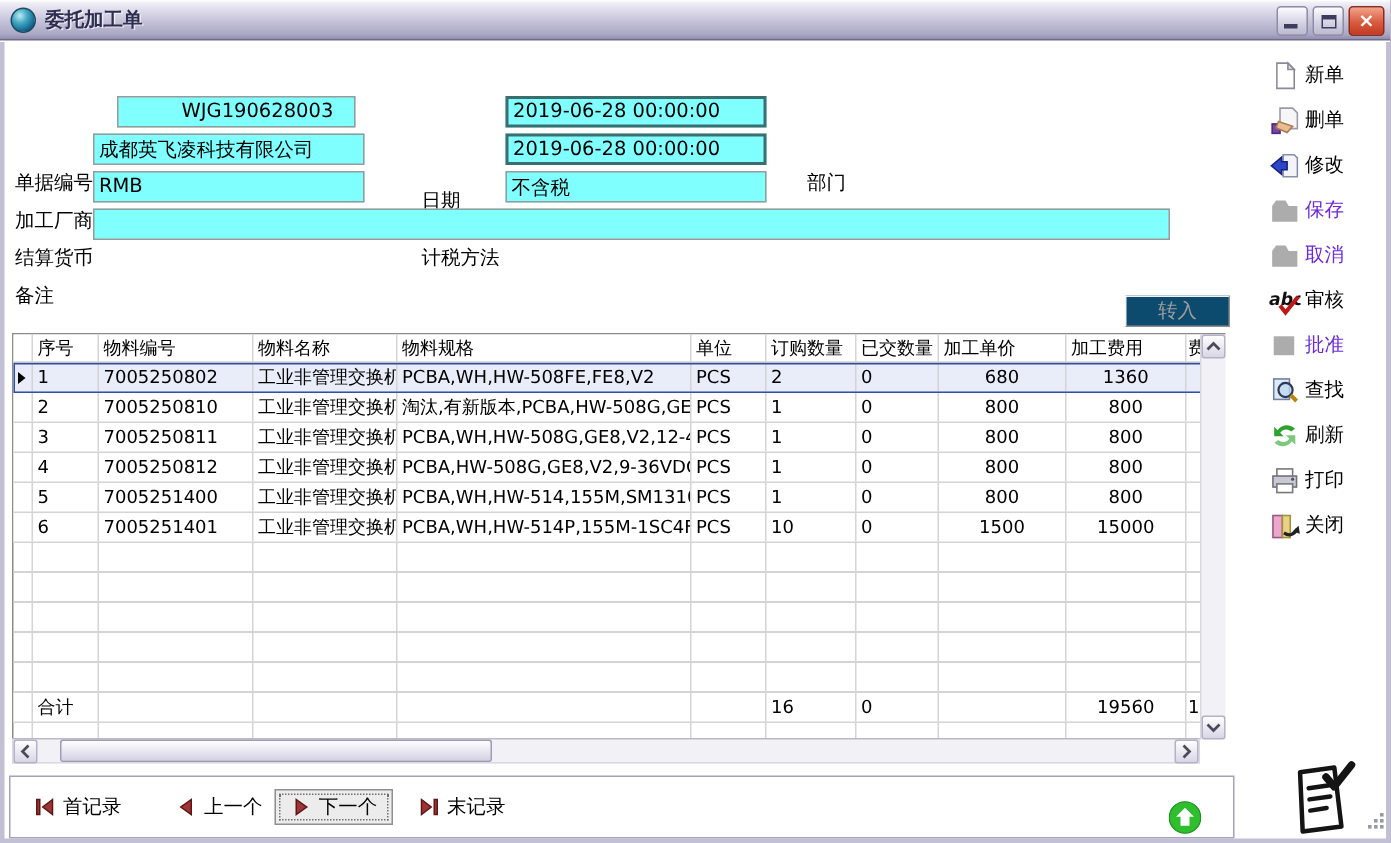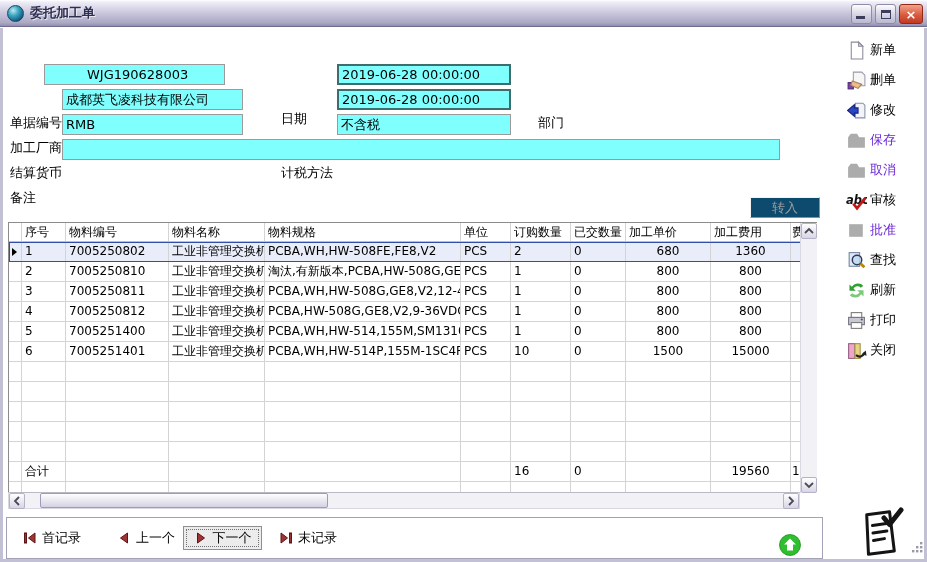--- a/index.html
+++ b/index.html
@@ -113,26 +113,26 @@
       <div class="wbtn close">
           <span class="g-x">×</span>
         </div>
     </div>
   </div>
 
   <div class="flabel" style="left:10px;top:64px;">单据编号</div>
   <div class="flabel" style="left:10px;top:89px;">加工厂商</div>
   <div class="flabel" style="left:10px;top:114px;">结算货币</div>
   <div class="flabel" style="left:10px;top:139px;">备注</div>
-  <div class="flabel" style="left:281px;top:60px;text-align:center;">日期</div>
+  <div class="flabel" style="left:281px;top:76px;text-align:center;">日期</div>
   <div class="flabel" style="left:281px;top:89px;">交货日期</div>
   <div class="flabel" style="left:281px;top:114px;">计税方法</div>
   <div class="flabel" style="left:538px;top:64px;">部门</div>
 
-  <input class="field" style="left: 44px; top: 64px; width: 181px; padding-left: 42px;" value="WJG190628003">
+  <input class="field" style="left: 78px; top: 64px; width: 159px; padding-left: 42px;" value="WJG190628003">
   <input class="field" style="left: 62px; top: 114px; width: 181px;" value="RMB">
   <input class="field" style="left: 62px; top: 89px; width: 181px;" value="成都英飞凌科技有限公司">
   <input class="field" style="left: 62px; top: 139px; width: 718px;" value="">
   <input class="field dark" style="left: 337px; top: 64px; width: 174px;" value="2019-06-28 00:00:00">
   <input class="field dark" style="left: 337px; top: 89px; width: 174px;" value="2019-06-28 00:00:00">
   <input class="field" style="left: 337px; top: 114px; width: 174px;" value="不含税">
 
   <div class="btn-transfer">转入</div>
 
   <div class="tbl">

